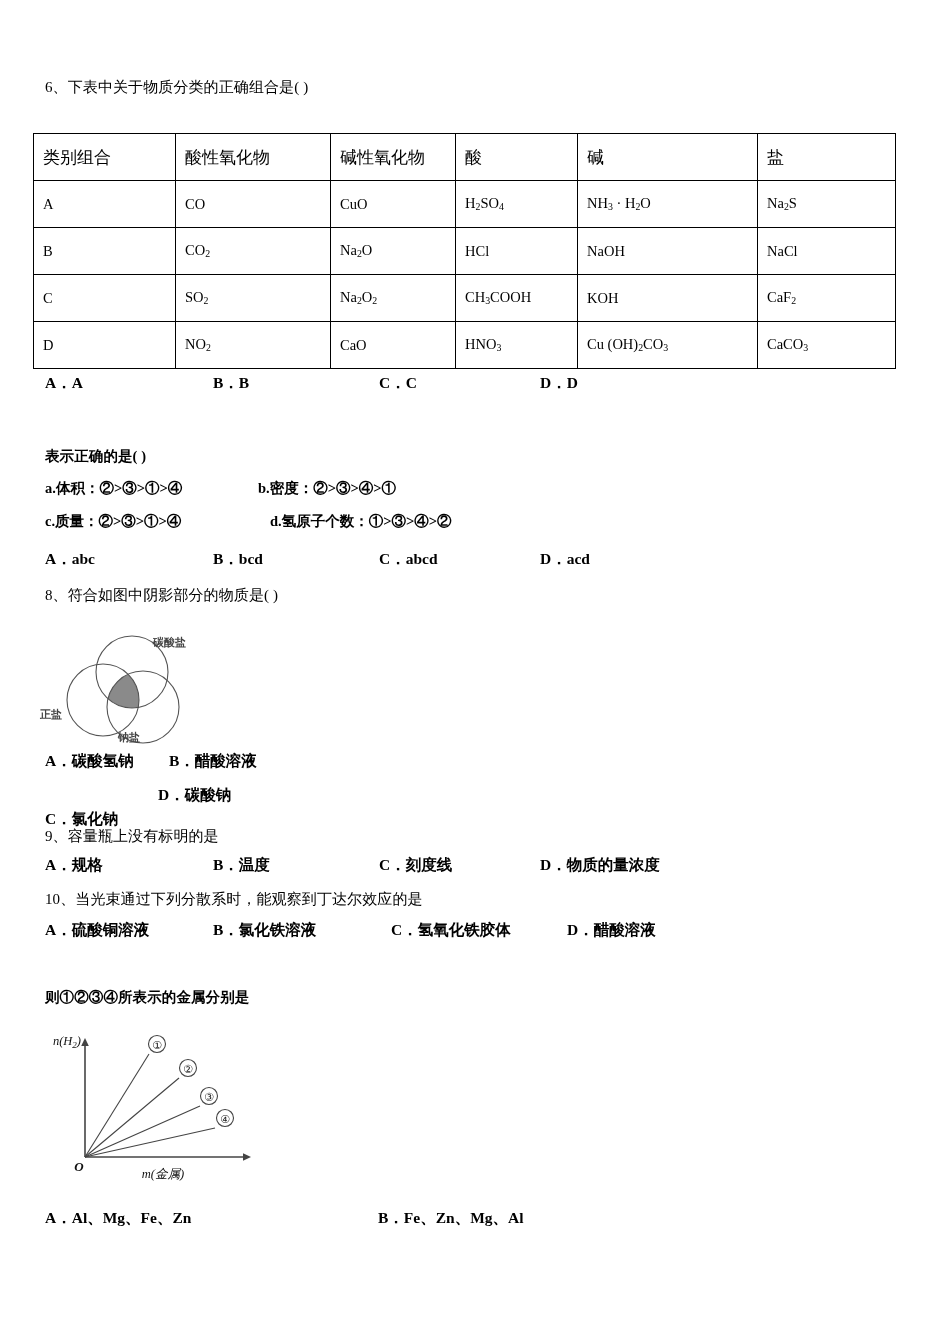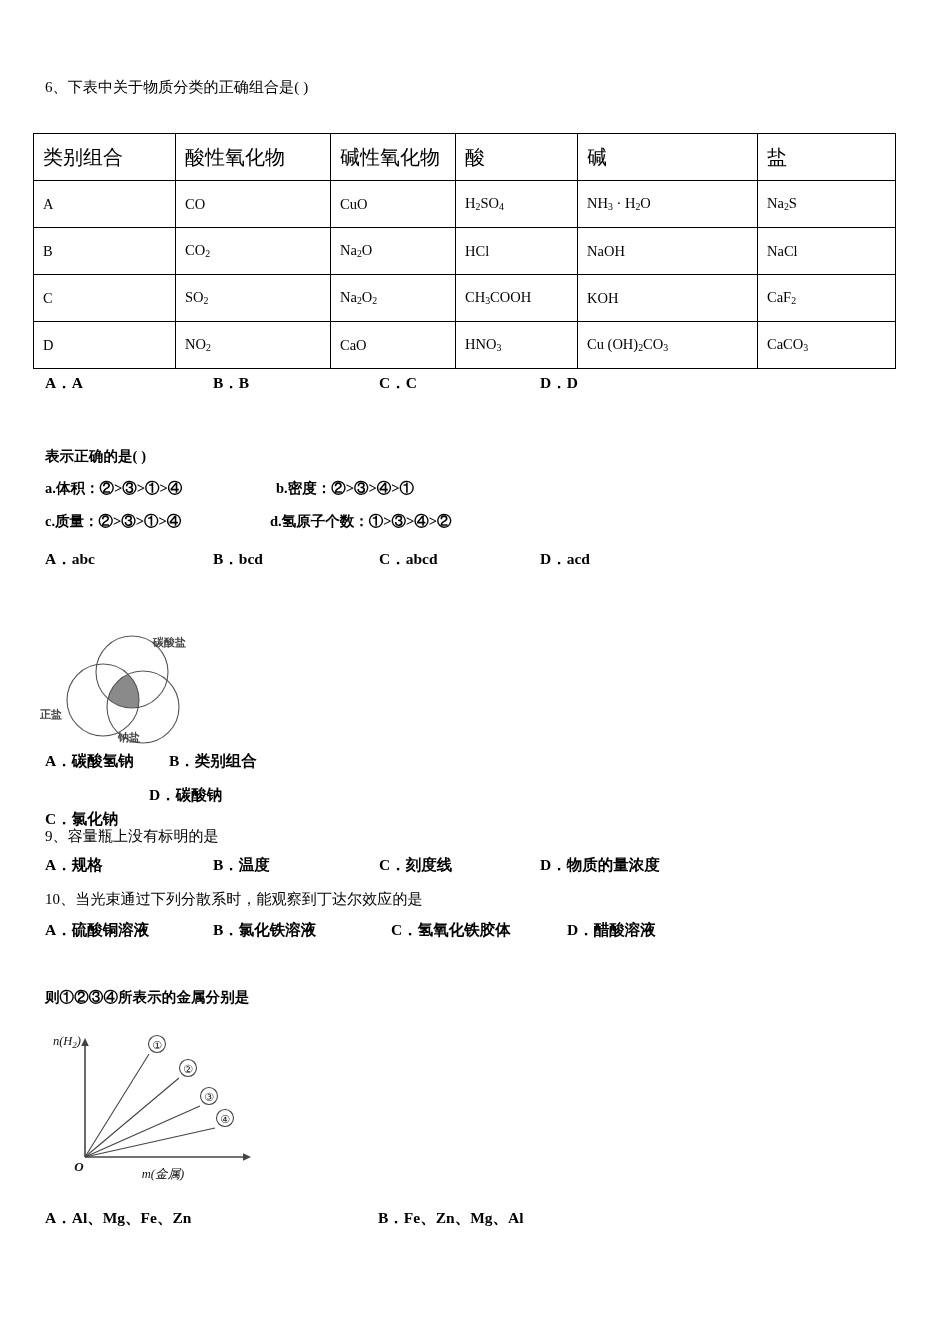--- a/index.html
+++ b/index.html
@@ -62,21 +62,21 @@
   .tbl td {
     border: 1px solid #000000;
     height: 46px;
     padding: 0 0 0 9px;
     vertical-align: middle;
     font-size: 14.5px;
     font-family: "Liberation Serif", "DejaVu Serif", serif;
   }
   .tbl td.hd {
     font-family: "DejaVu Sans", "Liberation Sans", sans-serif;
-    font-size: 20px;
+    font-size: 17px;
   }
   .tbl col.c0 { width: 142px; }
   .tbl col.c1 { width: 155px; }
   .tbl col.c2 { width: 125px; }
   .tbl col.c3 { width: 122px; }
   .tbl col.c4 { width: 180px; }
   .tbl col.c5 { width: 138px; }
 
   
   .venn {
@@ -170,34 +170,35 @@
     <span class="opt" style="left:0px;">A．A</span>
     <span class="opt" style="left:168px;">B．B</span>
     <span class="opt" style="left:334px;">C．C</span>
     <span class="opt" style="left:495px;">D．D</span>
   </div>
 
   <div class="qline bold" style="left:45px; top:446px; font-size:14.5px;">表示正确的是(      )</div>
 
   <div class="optrow" style="left:45px; top:479px; width:860px; font-size:14.5px;">
     <span class="opt" style="left:0px;">a.体积：②&gt;③&gt;①&gt;④</span>
-    <span class="opt" style="left:231px;text-align:center;">b.密度：②&gt;③&gt;④&gt;①</span>
+    <span class="opt" style="left:213px;text-align:center;">b.密度：②&gt;③&gt;④&gt;①</span>
   </div>
   <div class="optrow" style="left:45px; top:512px; width:860px; font-size:14.5px;">
     <span class="opt" style="left:0px;">c.质量：②&gt;③&gt;①&gt;④</span>
     <span class="opt" style="left:225px;">d.氢原子个数：①&gt;③&gt;④&gt;②</span>
   </div>
 
   <div class="optrow" style="left:45px; top:549px; width:860px;">
     <span class="opt" style="left:0px;">A．abc</span>
     <span class="opt" style="left:168px;">B．bcd</span>
     <span class="opt" style="left:334px;">C．abcd</span>
     <span class="opt" style="left:495px;">D．acd</span>
   </div>
 
+  <div class="qline qnum" style="left:45px; top:584px;">8、符合如图中阴影部分的物质是(      )</div>
 
   <div class="venn">
     <svg width="210" height="120" viewBox="0 0 210 120">
       <defs>
         <clipPath id="cTop">
           <circle cx="92" cy="44" r="36"></circle>
         </clipPath>
         <clipPath id="cLeft">
           <circle cx="63" cy="72" r="36"></circle>
         </clipPath>
@@ -212,25 +213,25 @@
       <circle cx="63" cy="72" r="36" fill="none" stroke="#555555" stroke-width="1.1"></circle>
       <circle cx="103" cy="79" r="36" fill="none" stroke="#555555" stroke-width="1.1"></circle>
     </svg>
     <span class="venn-label" style="left:113px; top:7px;">碳酸盐</span>
     <span class="venn-label" style="left:0px; top:79px;">正盐</span>
     <span class="venn-label" style="left:78px; top:102px;">钠盐</span>
   </div>
 
   <div class="optrow" style="left:45px; top:751px; width:860px;">
     <span class="opt" style="left:0px;">A．碳酸氢钠</span>
-    <span class="opt" style="left:124px;">B．类别组合</span>
+    <span class="opt" style="left:124px;">B．醋酸溶液</span>
   </div>
   <div class="optrow" style="left:45px; top:785px; width:860px;">
     <span class="opt" style="left:0px;margin-top:24px;">C．氯化钠</span>
-    <span class="opt" style="left:104px;">D．碳酸钠</span>
+    <span class="opt" style="left:113px;">D．碳酸钠</span>
   </div>
 
   <div class="qline qnum" style="left:45px; top:825px;">9、容量瓶上没有标明的是</div>
 
   <div class="optrow" style="left:45px; top:855px; width:860px;">
     <span class="opt" style="left:0px;">A．规格</span>
     <span class="opt" style="left:168px;">B．温度</span>
     <span class="opt" style="left:334px;">C．刻度线</span>
     <span class="opt" style="left:495px;">D．物质的量浓度</span>
   </div>

